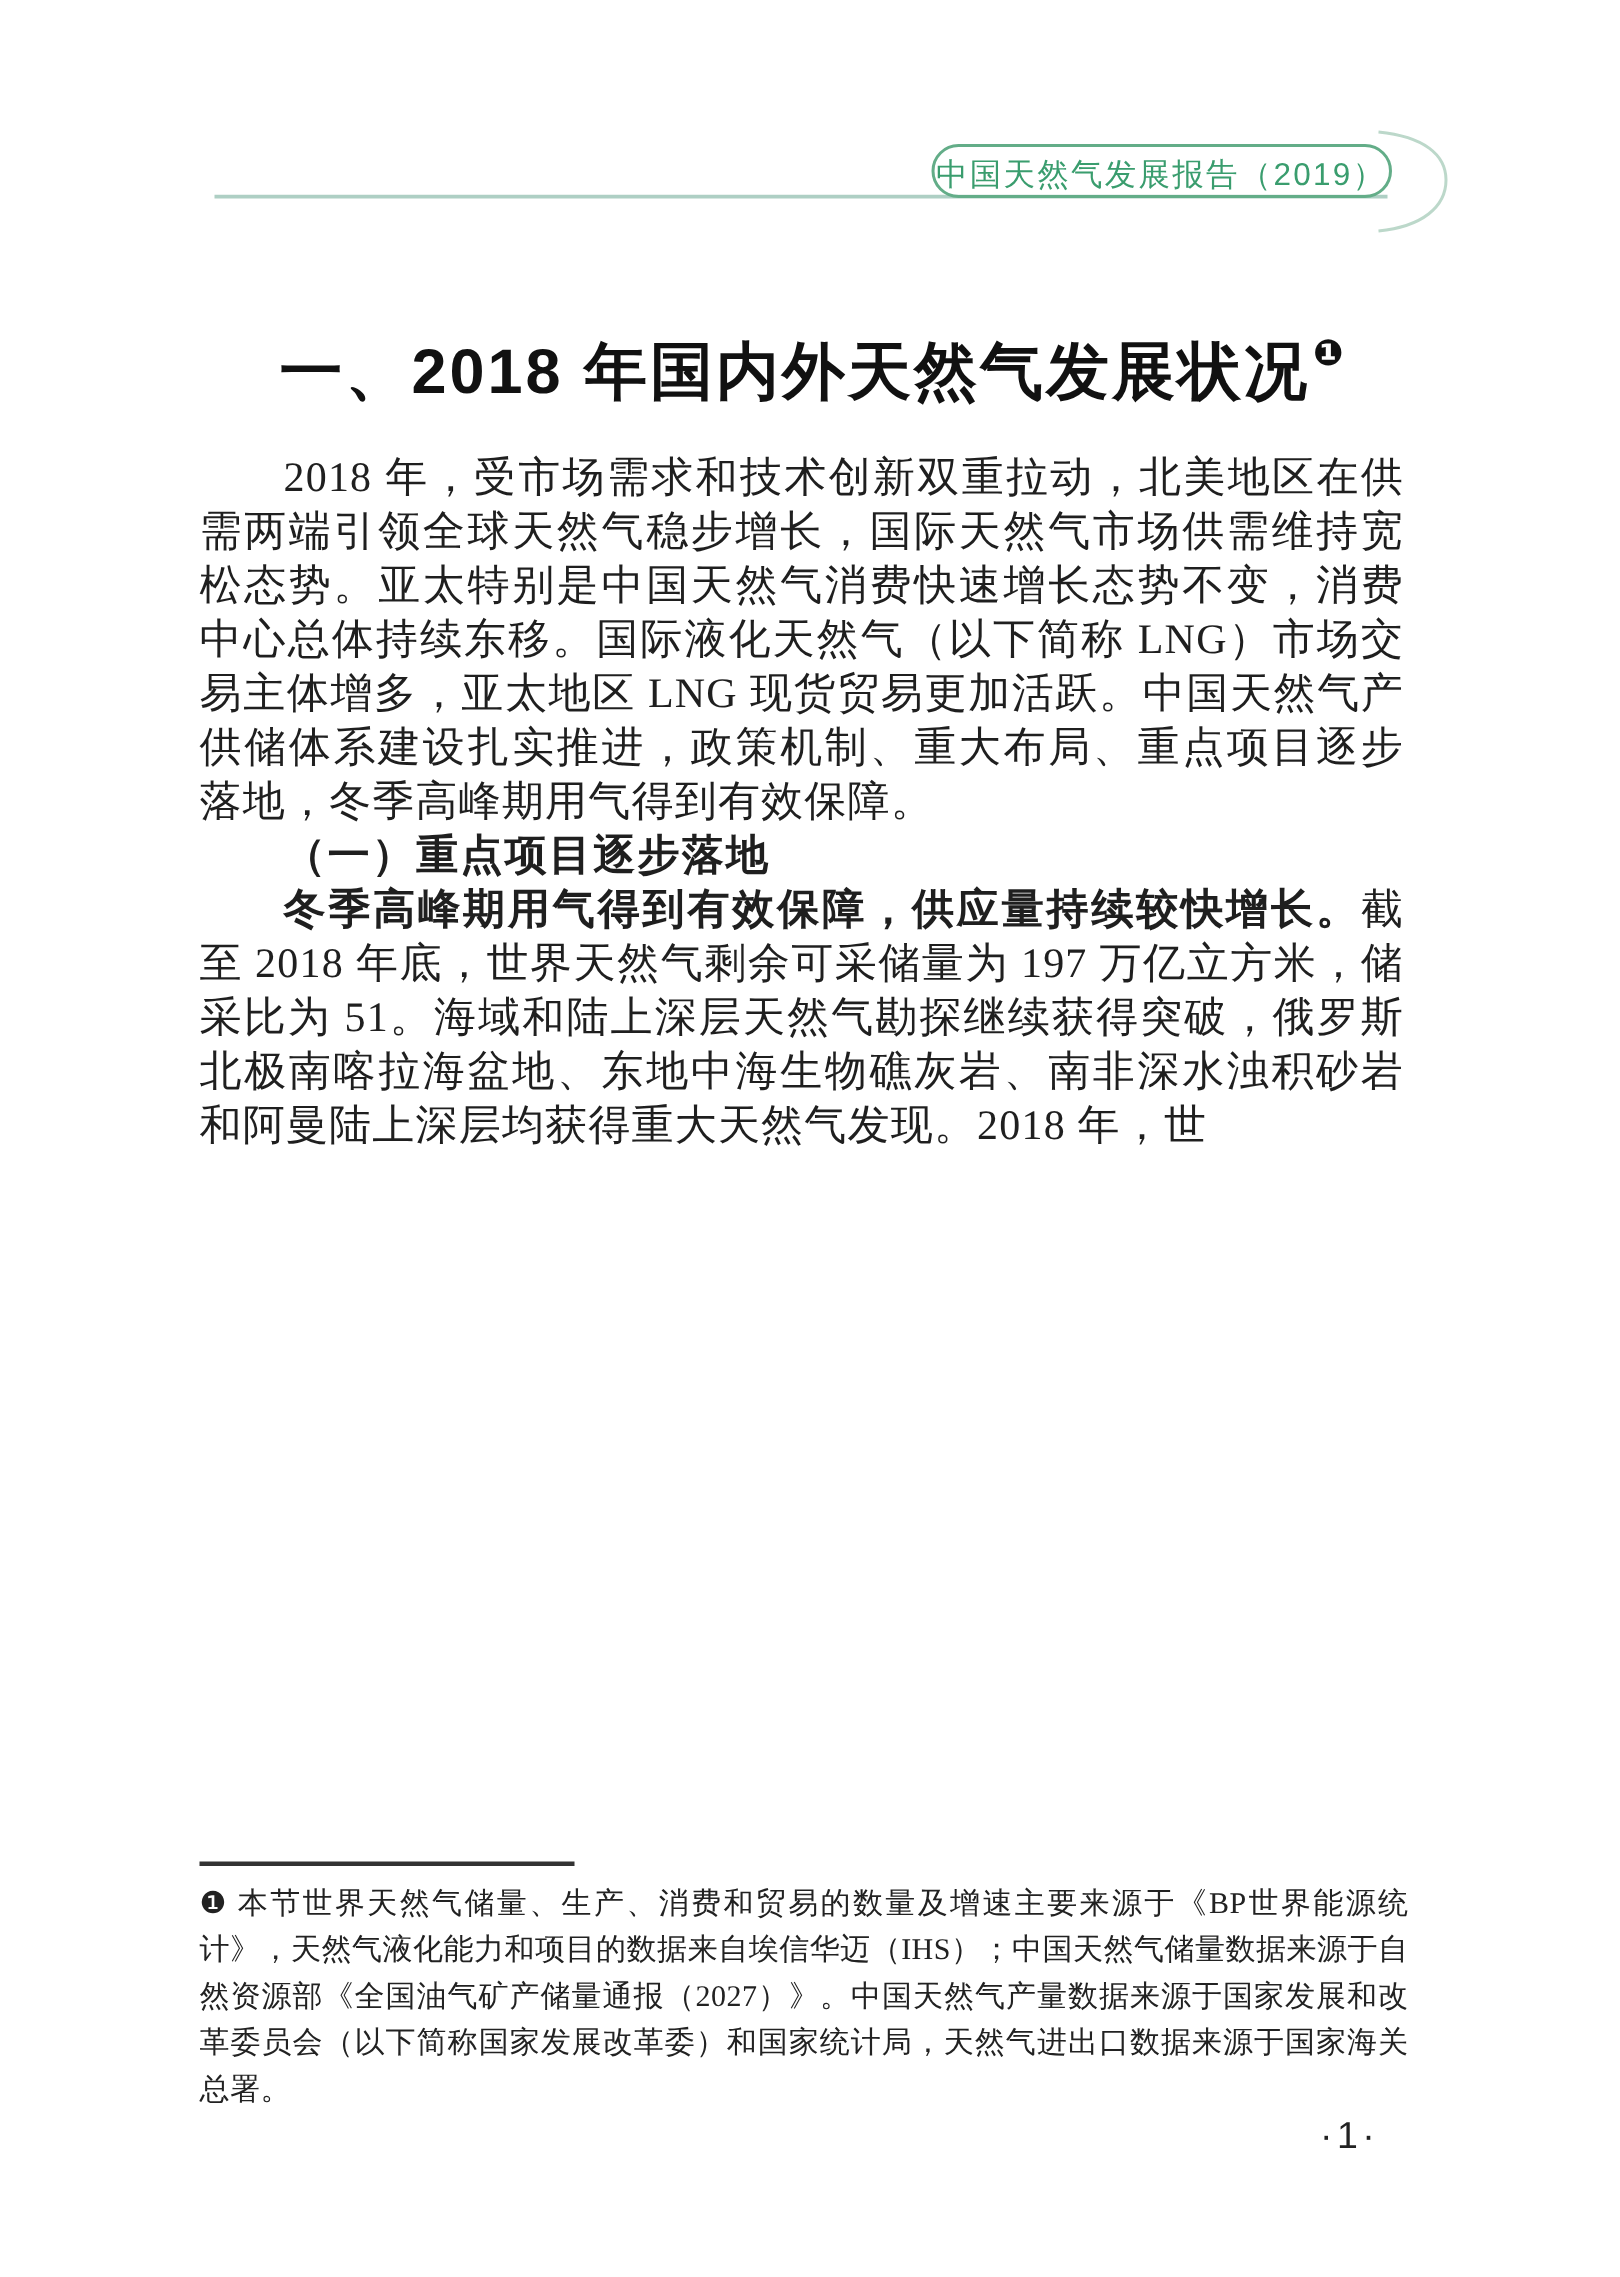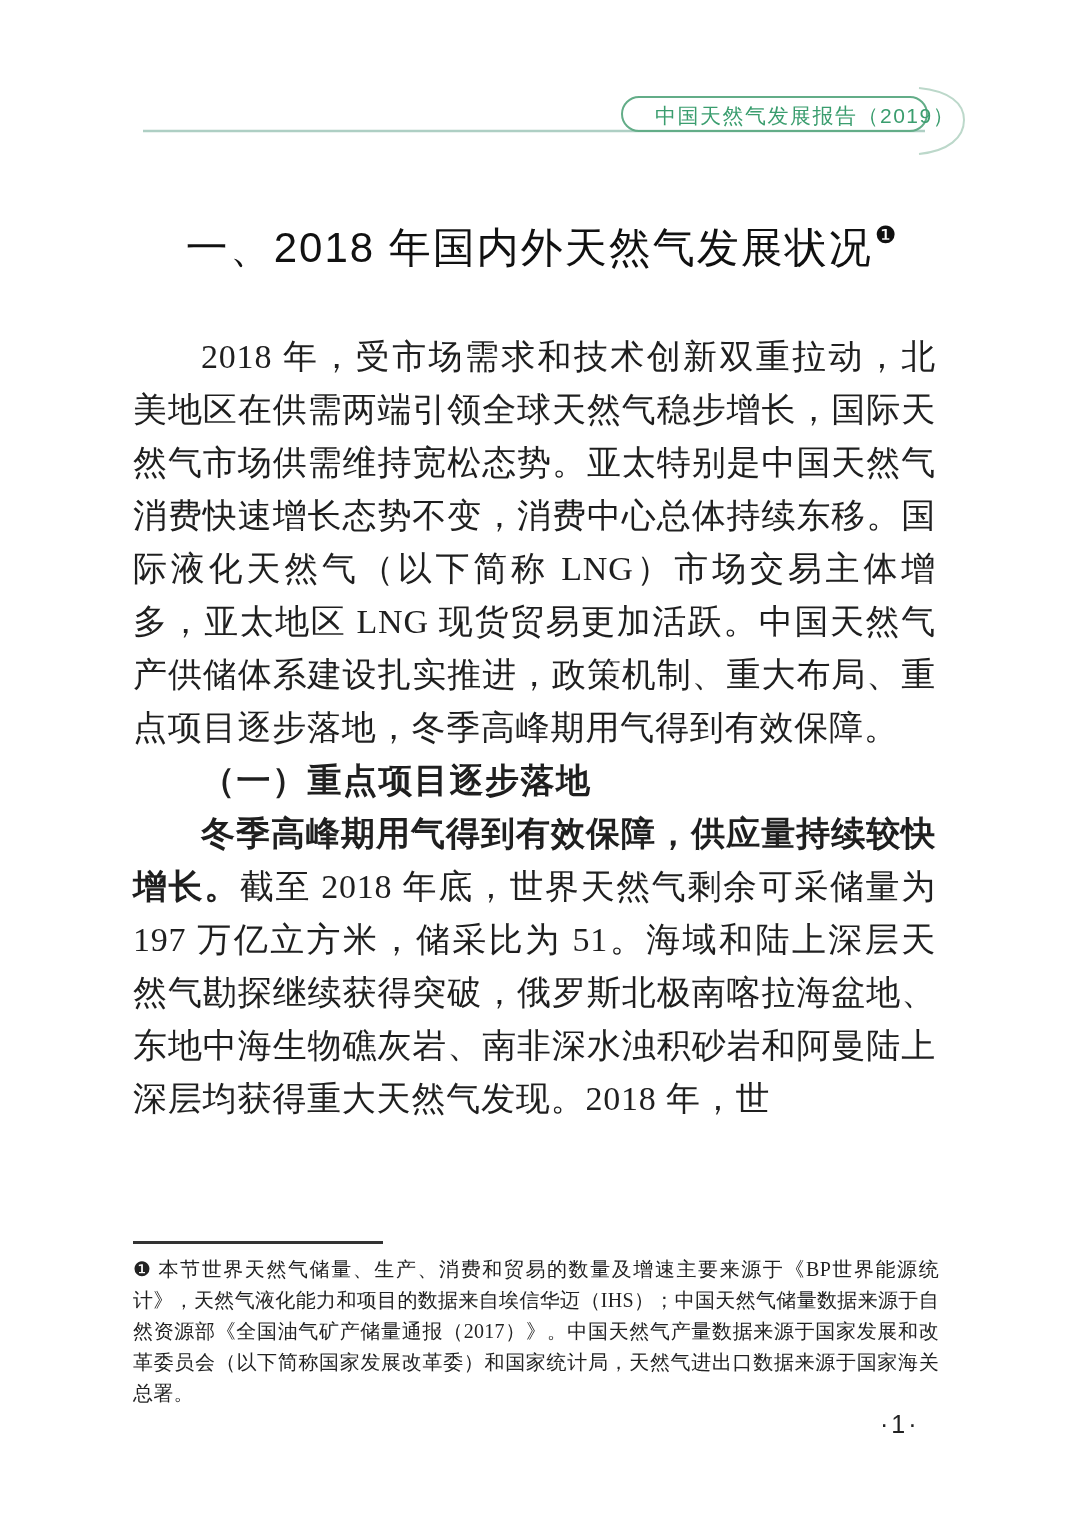--- a/index.html
+++ b/index.html
@@ -26,41 +26,40 @@
   .hdr-rule{stroke:var(--rule-green);stroke-width:2.5;fill:none;}
   .hdr-pill{stroke:var(--pill-green);stroke-width:2;fill:none;}
   .hdr-arc{stroke:var(--arc-green);stroke-width:2;fill:none;}
   .header-title{
     position:absolute;top:102px;left:624px;width:302px;
     text-align:left;
     font-family:"Liberation Sans","DejaVu Sans",sans-serif;
     font-size:21px;letter-spacing:1.5px;
     color:var(--header-green);
     white-space:nowrap;
-    padding-left:31px;
   }
   
   .doc-title{
     position:absolute;top:220px;left:0;width:100%;
     text-align:center;
     font-family:"Liberation Sans","DejaVu Sans",sans-serif;
-    font-weight:normal;
+    font-weight:bold;
     font-size:42px;letter-spacing:2px;
     color:#111;
     white-space:nowrap;
   }
   .doc-title sup{
     font-size:24px;
     position:relative;top:-4px;left:2px;
     letter-spacing:0;
   }
   
   .body-text{
-    position:absolute;left:133px;top:330px;width:803px;
-    font-size:34px;line-height:53px;letter-spacing:0.8px;
+    position:absolute;left:133px;top:301px;width:803px;
+    font-size:28px;line-height:36px;letter-spacing:0.8px;
     text-align:justify;
     color:var(--body-ink);
   }
   .body-text p{text-indent:2em;margin:0;}
   .sub-heading{
     font-weight:bold;
     text-indent:2em;
     letter-spacing:1.5px;
   }
   .bold-lead{font-weight:bold;}
@@ -100,17 +99,17 @@
 
   <h1 class="doc-title"><span>一、2018 年国内外天然气发展状况</span><sup>❶</sup></h1>
 
   <div class="body-text">
     <p>2018 年，受市场需求和技术创新双重拉动，北美地区在供需两端引领全球天然气稳步增长，国际天然气市场供需维持宽松态势。亚太特别是中国天然气消费快速增长态势不变，消费中心总体持续东移。国际液化天然气（以下简称 LNG）市场交易主体增多，亚太地区 LNG 现货贸易更加活跃。中国天然气产供储体系建设扎实推进，政策机制、重大布局、重点项目逐步落地，冬季高峰期用气得到有效保障。</p>
     <p class="sub-heading">（一）重点项目逐步落地</p>
     <p><span class="bold-lead">冬季高峰期用气得到有效保障，供应量持续较快增长。</span><span>截至 2018 年底，世界天然气剩余可采储量为 197 万亿立方米，储采比为 51。海域和陆上深层天然气勘探继续获得突破，俄罗斯北极南喀拉海盆地、东地中海生物礁灰岩、南非深水浊积砂岩和阿曼陆上深层均获得重大天然气发现。2018 年，世</span></p>
   </div>
 
   <div class="footnote-sep"></div>
-  <div class="footnote"><span class="fn-marker">❶</span><span>本节世界天然气储量、生产、消费和贸易的数量及增速主要来源于《BP世界能源统计》，天然气液化能力和项目的数据来自埃信华迈（IHS）；中国天然气储量数据来源于自然资源部《全国油气矿产储量通报（2017）》。中国天然气产量数据来源于国家发展和改革委员会（以下简称国家发展改革委）和国家统计局，天然气进出口数据来源于国家海关总署。</span></div>
+  <div class="footnote"><span class="fn-marker">❶</span><span>本节世界天然气储量、生产、消费和贸易的数量及增速主要来源于《BP世界能源统计》，天然气液化能力和项目的数据来自埃信华迈（IHS）；中国天然气储量数据来源于自然资源部《全国油气矿产储量通报（2027）》。中国天然气产量数据来源于国家发展和改革委员会（以下简称国家发展改革委）和国家统计局，天然气进出口数据来源于国家海关总署。</span></div>
 
   <div class="page-number">·1·</div>
 
 </div>
 
 </body></html>

